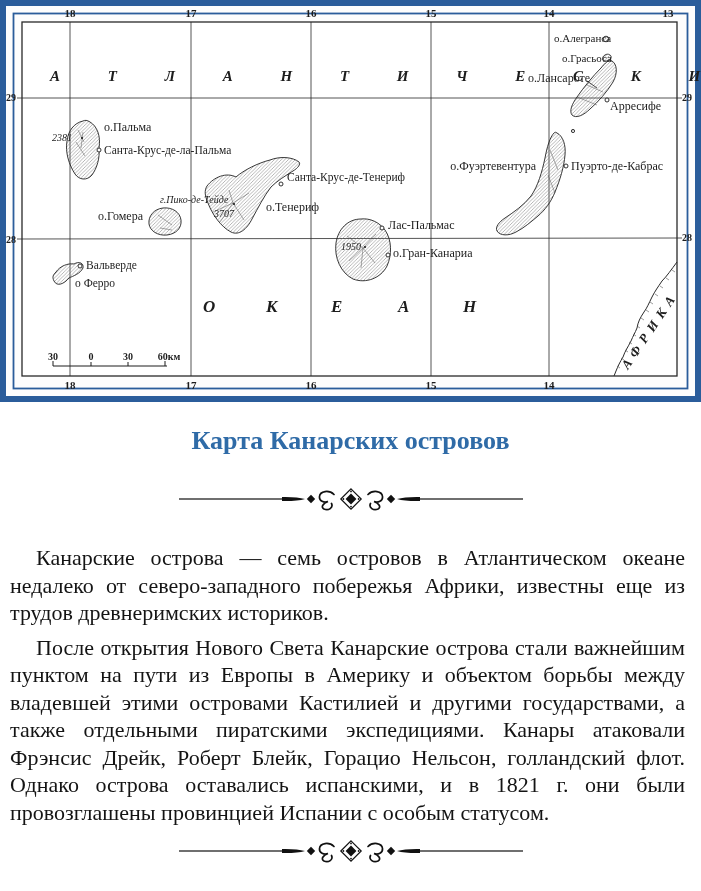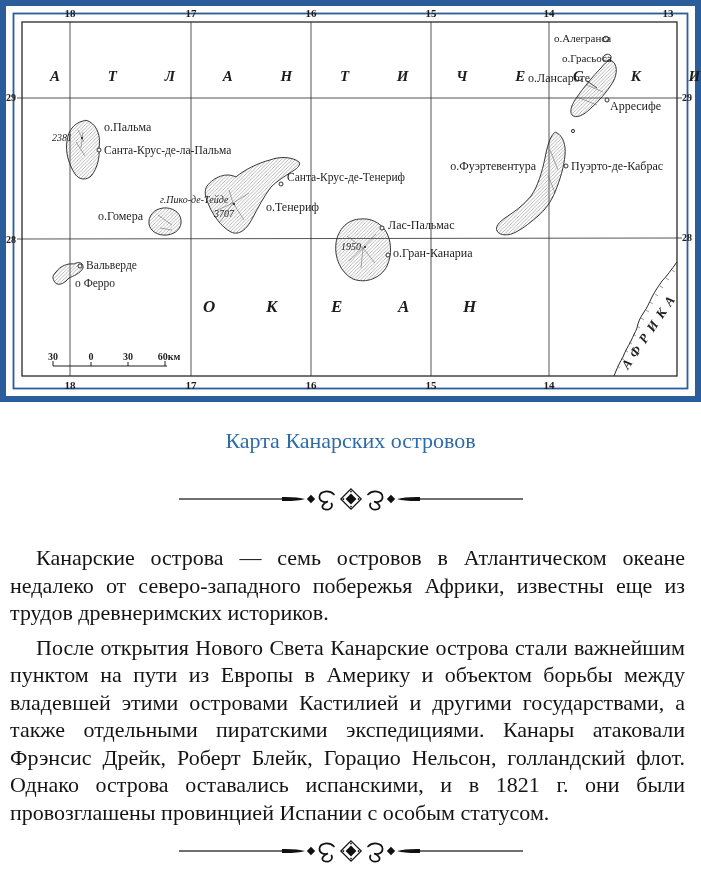--- a/index.html
+++ b/index.html
@@ -4,22 +4,22 @@
 <style>
   html,body{margin:0;padding:0;}
   body{
     width:701px;height:891px;overflow:hidden;background:#ffffff;
     font-family:"Liberation Serif",serif;color:#141414;
   }
   .map-figure{margin:0;}
   .map-figure svg{display:block;}
   .map-labels text{fill:#1d1d1d;font-family:"Liberation Serif",serif;}
   .caption{
-    margin:22px 0 0 0;text-align:center;font-weight:normal;
-    font-size:22px;line-height:34px;color:#2f6ba7;
+    margin:22px 0 0 0;text-align:center;font-weight:bold;
+    font-size:26px;line-height:34px;color:#2f6ba7;
   }
   .divider{width:348px;margin:28px auto 0 auto;}
   .divider.bottom{margin-top:12px;}
   .divider svg{display:block;}
   article{margin:32px 16px 0 10px;}
   article p{
     margin:0;font-size:22px;line-height:27.5px;text-align:justify;
     text-indent:26px;color:#141414;
   }
   article p + p{margin-top:7px;font-family:Liberation Serif, serif;}

